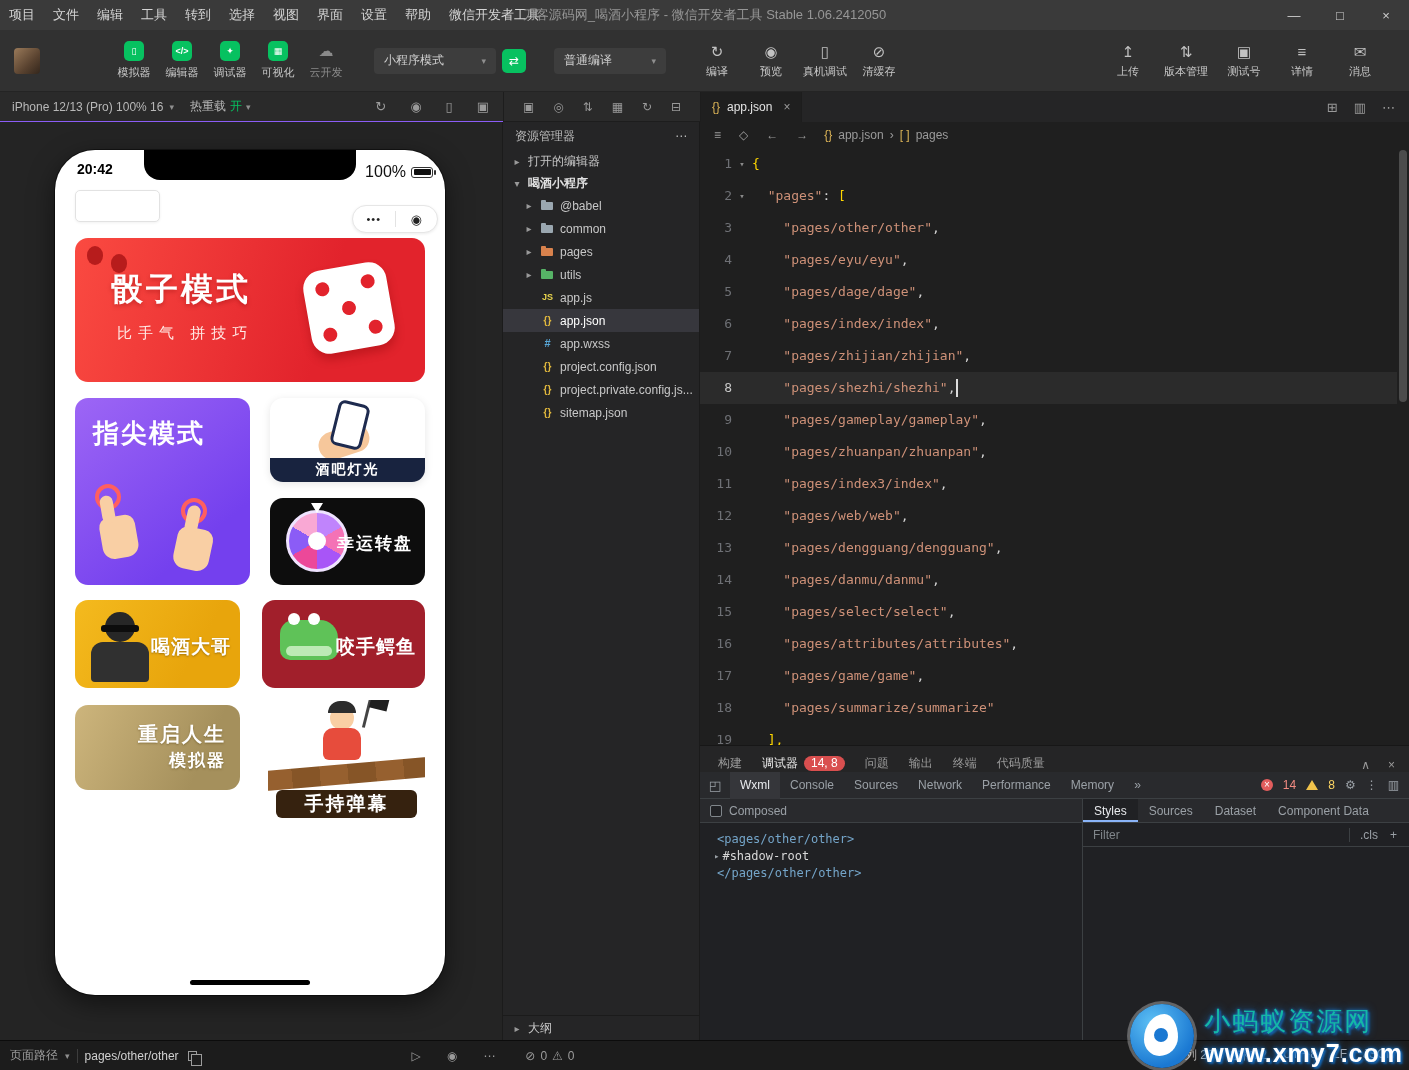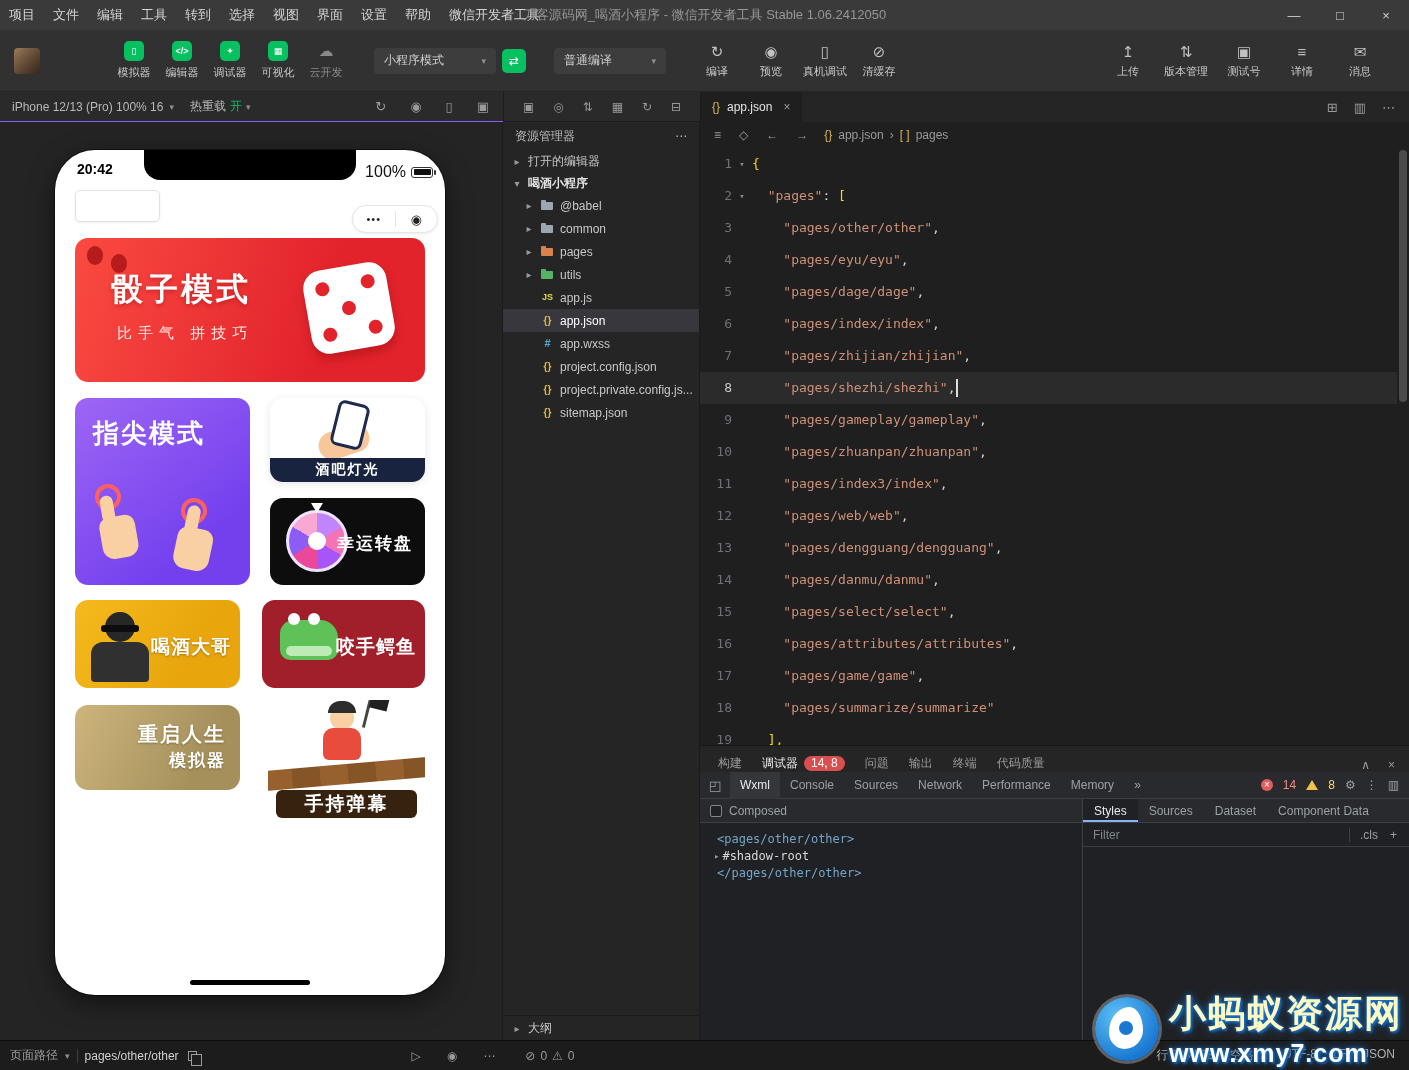--- a/index.html
+++ b/index.html
@@ -236,21 +236,21 @@
   .sb-right{margin-left:auto;margin-right:14px;display:flex;gap:16px;color:#b0b0b0;}
 
   
   .watermark{position:absolute;right:6px;bottom:2px;display:flex;align-items:center;gap:10px;z-index:99;}
   .wm-logo{width:64px;height:64px;border-radius:50%;position:relative;flex:none;
            background:radial-gradient(circle at 35% 30%,#5ec1f5,#1a78d2 72%);
            box-shadow:0 0 0 3px rgba(255,255,255,.3);}
   .wm-logo::before{content:"";position:absolute;left:14px;top:10px;width:34px;height:42px;background:#fff;
                    border-radius:60% 40% 55% 45%/60% 55% 45% 40%;}
   .wm-logo::after{content:"";position:absolute;left:24px;top:24px;width:14px;height:14px;border-radius:50%;background:#1a78d2;}
-  .wm-line1{font-size:37px;font-weight:bold;color:#fef9c3;letter-spacing:2px;
+  .wm-line1{font-size:26px;font-weight:normal;color:#14b8a6;letter-spacing:2px;
             text-shadow:0 0 8px #1a78d2,0 0 3px #1a78d2,2px 2px 2px #14548f;}
   .wm-line2{font-size:25px;font-weight:bold;color:#fff;letter-spacing:1px;
             text-shadow:0 0 8px #1a78d2,0 0 3px #1a78d2,2px 2px 2px #14548f;}
 </style>
 </head>
 <body>
 
 <div class="app">
 
   <div class="titlebar">

